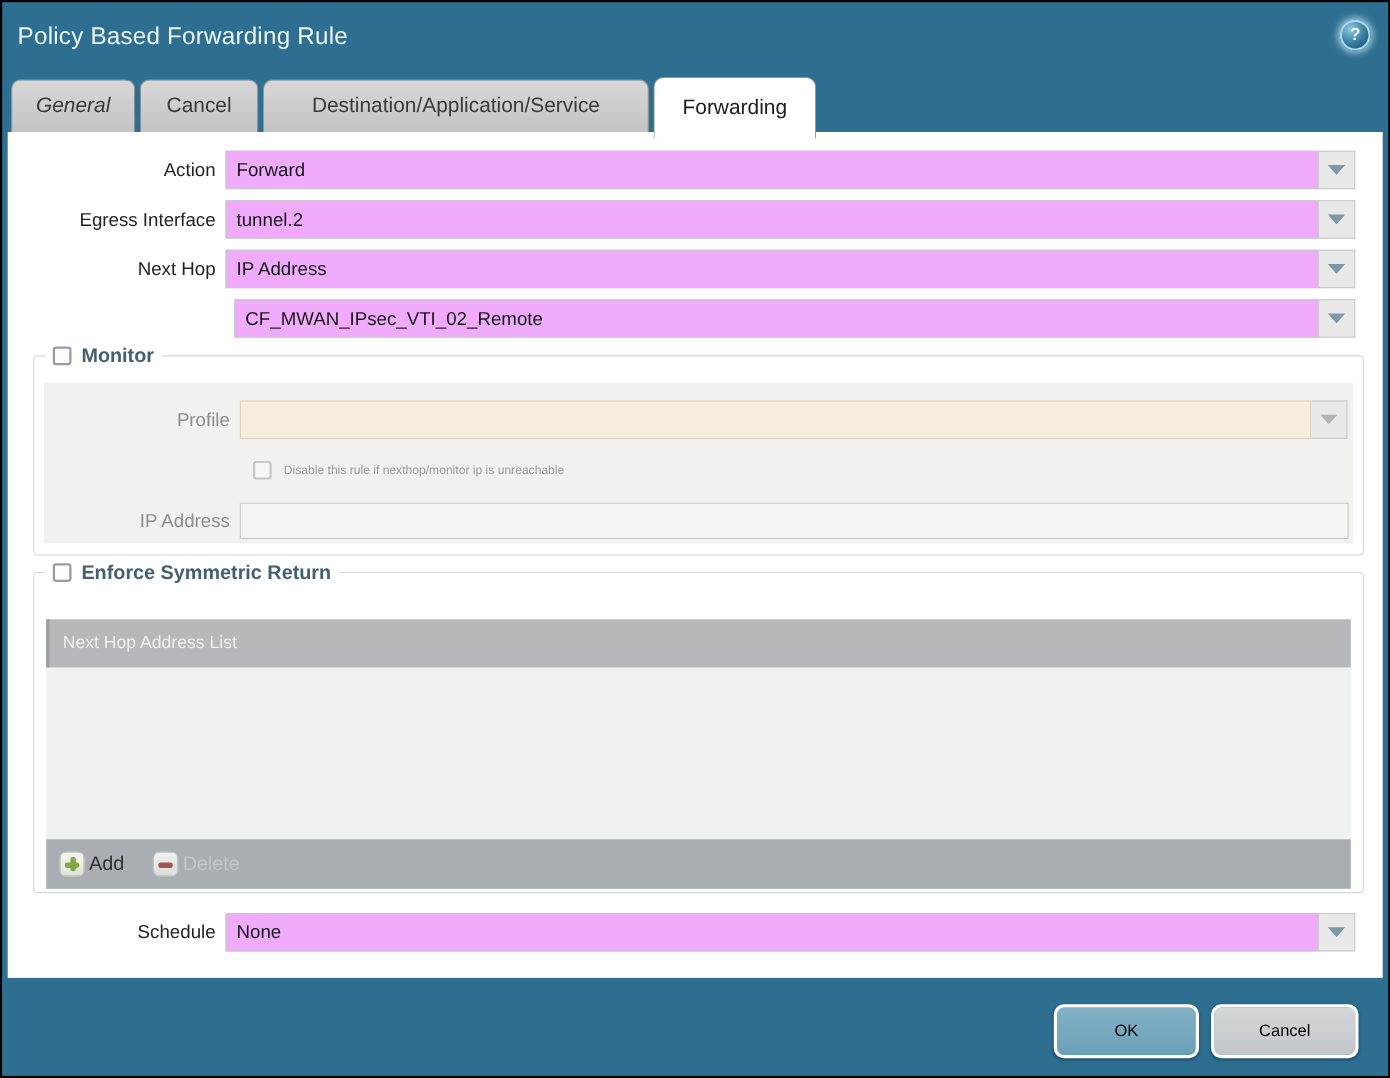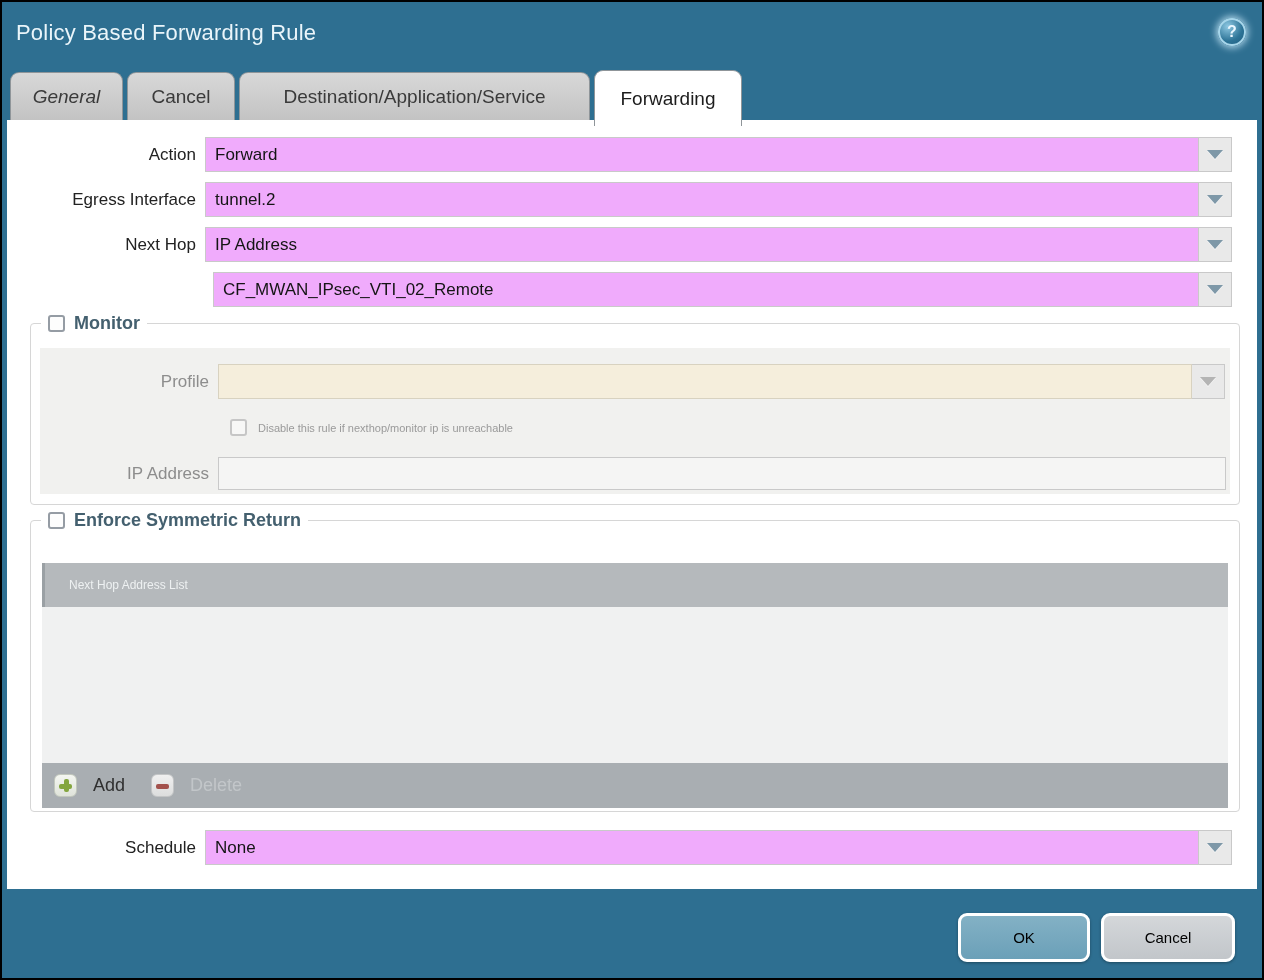--- a/index.html
+++ b/index.html
@@ -64,24 +64,24 @@
   .m-label { width:178px; text-align:right; padding-right:9px; font-size:17px; color:#8d8d8d; }
   .m-profile { top:16px; left:0; }
   .profile-field { width:974px; height:35px; background:#f5eedc; border:1px solid #d8d2c0; }
   .m-check { top:62px; left:190px; gap:11px; }
   .m-check-label { font-size:11px; color:#9a9a9a; }
   .m-ip { top:108px; left:0; }
   .ip-field { width:1008px; height:33px; background:#f5f5f4; border:1px solid #c9c9c9; }
 
   .enforce-table { position:absolute; left:11px; right:11px; top:32px; height:245px; }
   .table-header { height:44px; background:#b5b9bc; border-left:3px solid #9aa0a4; display:flex; align-items:center;
-    padding-left:24px; font-size:12px; color:#eef1f2; cursor:pointer; }
+    padding-left:12px; font-size:16px; color:#eef1f2; cursor:pointer; }
   .table-body { height:156px; background:#f0f1f1; }
   .table-footer { height:45px; background:#a9aeb2; display:flex; align-items:center; padding-left:12px; gap:26px; }
-  .tbl-btn { display:flex; align-items:center; gap:16px; cursor:pointer; }
+  .tbl-btn { display:flex; align-items:center; gap:4px; cursor:pointer; }
   .mini-icon { width:23px; height:23px; border-radius:6px; background:linear-gradient(#f4f6f1,#dfe3da);
     border:1px solid #c2c8bd; position:relative; }
   .mini-icon .h { position:absolute; left:4px; right:4px; top:9px; height:5px; border-radius:2px; background:#84a63f; }
   .mini-icon .v { position:absolute; top:4px; bottom:4px; left:9px; width:5px; border-radius:2px; background:#84a63f; }
   .mini-icon.delete { background:linear-gradient(#f0f0f0,#dcdddd); border-color:#c3c5c6; }
   .mini-icon.delete .h { background:#a3524d; }
   .tbl-btn-label { font-size:18px; color:#2f2f2f; }
   .tbl-btn.disabled { cursor:default; }
   .tbl-btn.disabled .tbl-btn-label { color:#c2c6c9; }
 

